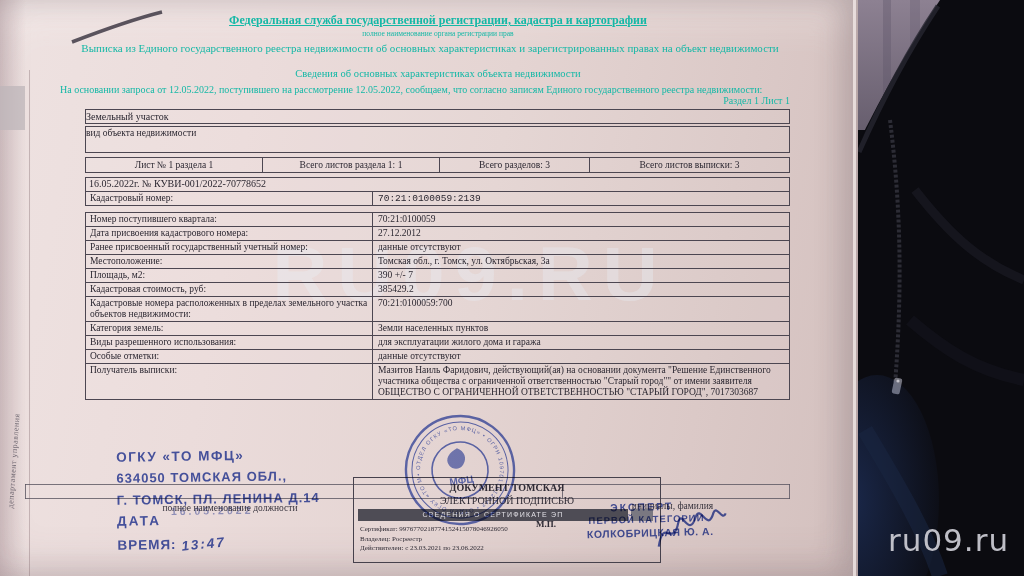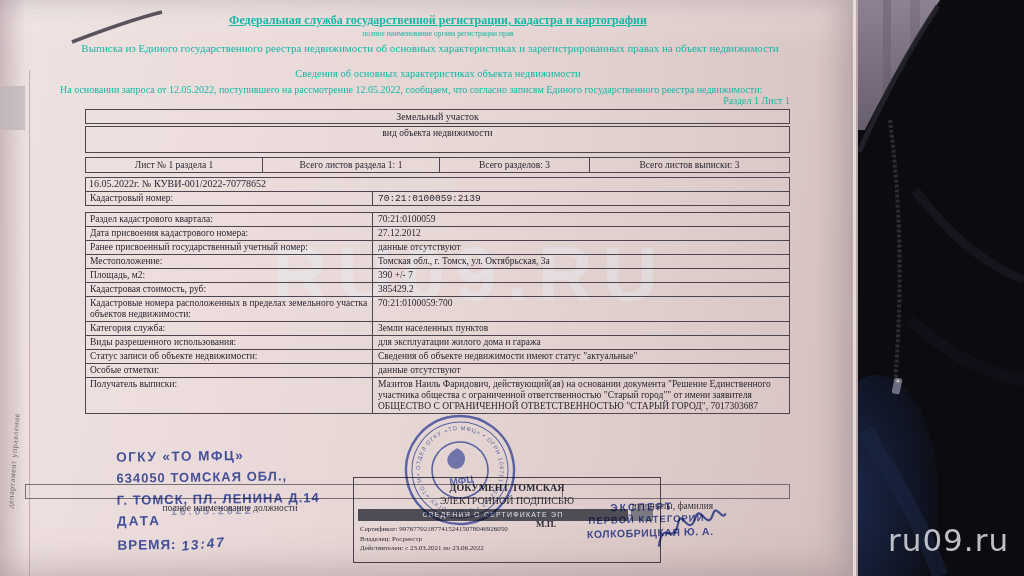--- a/index.html
+++ b/index.html
@@ -30,21 +30,21 @@
              text-decoration:underline;}
   .org-sub{left:85px;top:29px;width:706px;text-align:center;font-size:7.5px;}
   .doc-title{left:60px;top:42px;width:740px;text-align:center;font-size:11px;}
   .section-title{left:85px;top:68px;width:706px;text-align:center;font-size:10.5px;}
   .basis{left:60px;top:84px;width:738px;font-size:10px;}
   .razdel{left:540px;top:95px;width:250px;text-align:right;font-size:10px;}
 
   
   .tbl{left:85px;top:109px;width:705px;color:#2b2731;}
   .bx{border:1px solid #4c4651;background:rgba(255,255,255,.05);box-sizing:border-box;}
-  .bx.center{text-align:center;}
+  .bx.center{}
   .bxA{height:15px;font-size:10px;line-height:14px;margin-bottom:2px;}
   .bxB{height:27px;font-size:9.5px;line-height:12px;margin-bottom:4px;}
   .bxC{height:16px;display:flex;font-size:9.5px;line-height:14px;margin-bottom:4px;}
   .bxC .cell{border-right:1px solid #4c4651;text-align:center;box-sizing:border-box;}
   .bxC .cell:nth-child(1){width:177px;}
   .bxC .cell:nth-child(2){width:177px;}
   .bxC .cell:nth-child(3){width:150px;}
   .bxC .cell:nth-child(4){flex:1;border-right:none;}
   .bxD{margin-bottom:6px;}
   .r-req{height:13px;font-size:10px;line-height:12px;padding-left:3px;
@@ -162,21 +162,21 @@
       </div>
     <div class="bx bxD">
       <div class="r-req">16.05.2022г. № КУВИ-001/2022-70778652</div>
       <div class="frow">
         <span class="lbl">Кадастровый номер:</span>
         <span class="val">70:21:0100059:2139</span>
       </div>
     </div>
     <div class="bx bxE">
         <div class="row">
-          <span class="lbl">Раздел кадастрового квартала:</span>
+          <span class="lbl">Номер поступившего квартала:</span>
           <span class="val">70:21:0100059</span>
         </div>
         <div class="row">
           <span class="lbl">Дата присвоения кадастрового номера:</span>
           <span class="val">27.12.2012</span>
         </div>
         <div class="row">
           <span class="lbl">Ранее присвоенный государственный учетный номер:</span>
           <span class="val">данные отсутствуют</span>
         </div>
@@ -190,30 +190,26 @@
         </div>
         <div class="row">
           <span class="lbl">Кадастровая стоимость, руб:</span>
           <span class="val">385429.2</span>
         </div>
         <div class="row">
           <span class="lbl">Кадастровые номера расположенных в пределах земельного участка объектов недвижимости:</span>
           <span class="val">70:21:0100059:700</span>
         </div>
         <div class="row">
-          <span class="lbl">Категория служба:</span>
+          <span class="lbl">Категория земель:</span>
           <span class="val">Земли населенных пунктов</span>
         </div>
         <div class="row">
           <span class="lbl">Виды разрешенного использования:</span>
           <span class="val">для эксплуатации жилого дома и гаража</span>
-        </div>
-        <div class="row">
-          <span class="lbl">Статус записи об объекте недвижимости:</span>
-          <span class="val">Сведения об объекте недвижимости имеют статус "актуальные"</span>
         </div>
         <div class="row">
           <span class="lbl">Особые отметки:</span>
           <span class="val">данные отсутствуют</span>
         </div>
         <div class="row">
           <span class="lbl">Получатель выписки:</span>
           <span class="val">Мазитов Наиль Фаридович, действующий(ая)  на основании документа "Решение Единственного участника общества с ограниченной ответственностью "Старый город"" от имени заявителя ОБЩЕСТВО С ОГРАНИЧЕННОЙ ОТВЕТСТВЕННОСТЬЮ "СТАРЫЙ ГОРОД", 7017303687</span>
         </div>
       </div>

